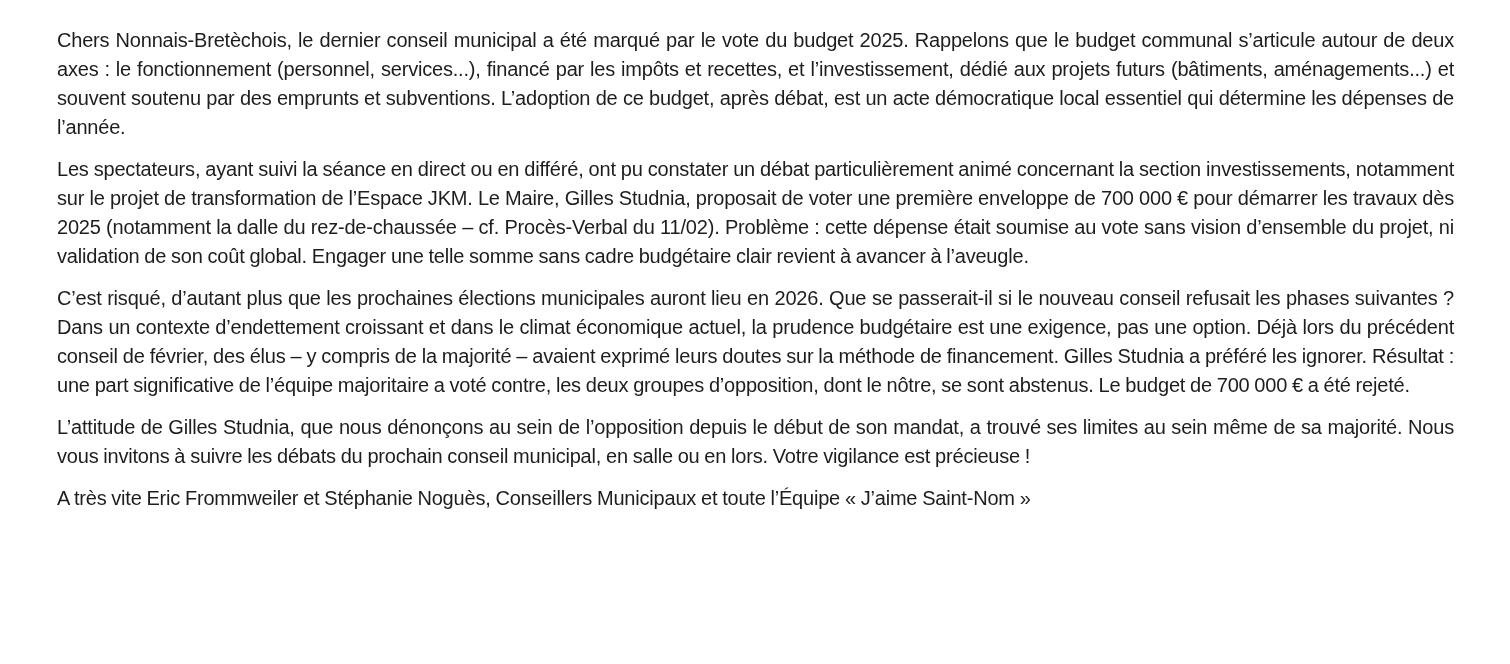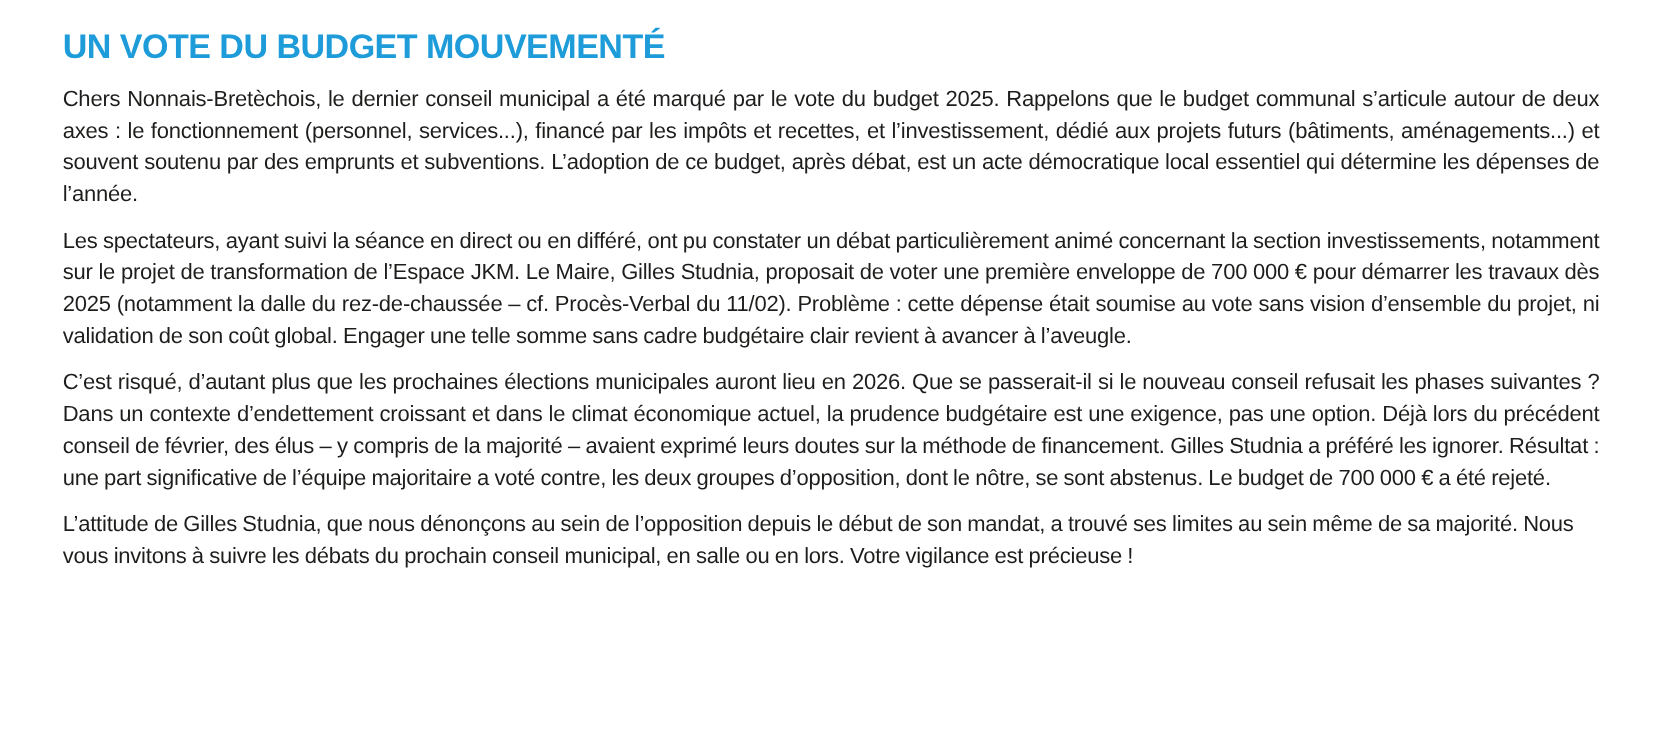--- a/index.html
+++ b/index.html
@@ -41,18 +41,18 @@
   }
   .article p:last-child {
     text-align: left;
     margin-bottom: 0;
   }
 </style>
 </head>
 <body>
 
 <main class="article">
-  <h1 class="article-title">UN VOTE DU BUDGET MOUVEMENTÉ</h1>
   <p>Chers Nonnais-Bretèchois, le dernier conseil municipal a été marqué par le vote du budget 2025. Rappelons que le budget communal s’articule autour de deux axes : le fonctionnement (personnel, services...), financé par les impôts et recettes, et l’investissement, dédié aux projets futurs (bâtiments, aménagements...) et souvent soutenu par des emprunts et subventions. L’adoption de ce budget, après débat, est un acte démocratique local essentiel qui détermine les dépenses de l’année.</p>
   <p>Les spectateurs, ayant suivi la séance en direct ou en différé, ont pu constater un débat particulièrement animé concernant la section investissements, notamment sur le projet de transformation de l’Espace JKM. Le Maire, Gilles Studnia, proposait de voter une première enveloppe de 700 000 € pour démarrer les travaux dès 2025 (notamment la dalle du rez-de-chaussée – cf. Procès-Verbal du 11/02). Problème : cette dépense était soumise au vote sans vision d’ensemble du projet, ni validation de son coût global. Engager une telle somme sans cadre budgétaire clair revient à avancer à l’aveugle.</p>
   <p>C’est risqué, d’autant plus que les prochaines élections municipales auront lieu en 2026. Que se passerait-il si le nouveau conseil refusait les phases suivantes ? Dans un contexte d’endettement croissant et dans le climat économique actuel, la prudence budgétaire est une exigence, pas une option. Déjà lors du précédent conseil de février, des élus – y compris de la majorité – avaient exprimé leurs doutes sur la méthode de financement. Gilles Studnia a préféré les ignorer. Résultat : une part significative de l’équipe majoritaire a voté contre, les deux groupes d’opposition, dont le nôtre, se sont abstenus. Le budget de 700 000 € a été rejeté.</p>
   <p>L’attitude de Gilles Studnia, que nous dénonçons au sein de l’opposition depuis le début de son mandat, a trouvé ses limites au sein même de sa majorité. Nous vous invitons à suivre les débats du prochain conseil municipal, en salle ou en lors. Votre vigilance est précieuse !</p>
+  <p>A très vite Eric Frommweiler et Stéphanie Noguès, Conseillers Municipaux et toute l’Équipe « J’aime Saint-Nom »</p>
 </main>
 
 </body></html>

